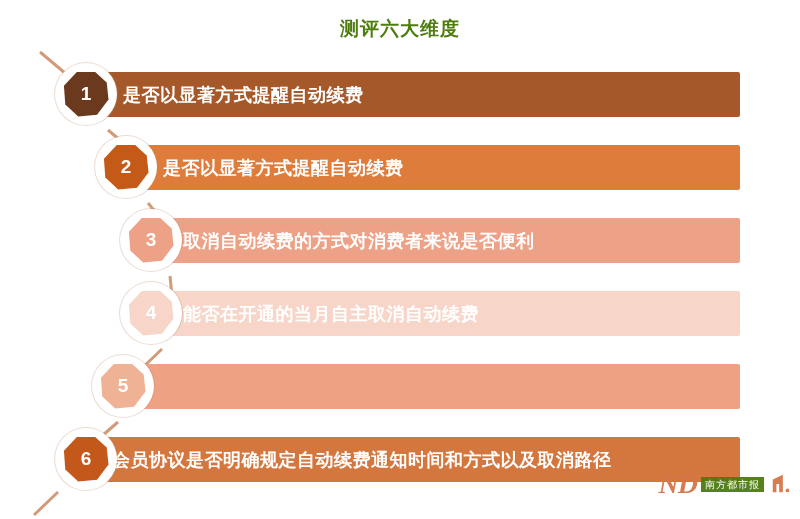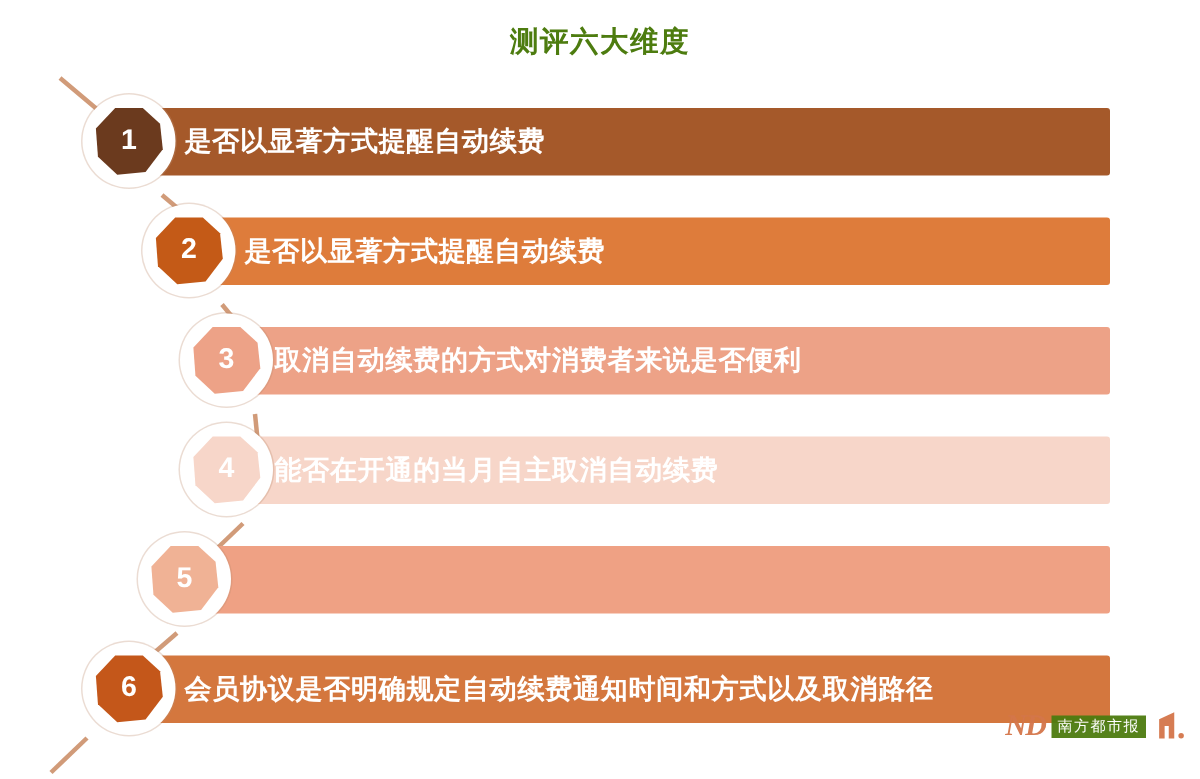--- a/index.html
+++ b/index.html
@@ -117,21 +117,21 @@
     bottom: 24px;
     display: flex;
     align-items: center;
     gap: 4px;
     opacity: 0.95;
   }
   #watermark .wm-nd {
     font-family: "Liberation Serif", serif;
     font-style: italic;
     font-weight: bold;
-    font-size: 20px;
+    font-size: 28px;
     color: #d4764a;
     letter-spacing: -1px;
     line-height: 22px;
   }
   #watermark .wm-cn {
     background: #4d7c0f;
     color: #ffffff;
     font-size: 10px;
     padding: 2px 4px;
     letter-spacing: 1px;
@@ -208,21 +208,21 @@
     <div class="bar-label" style="left:157px;margin-top:44px;">误开通自动续费能否申请退款、取消</div>
     <div class="badge" style="left:92px;">
       <div class="ring"></div>
       <div class="chip" style="background:#F0B295;"></div>
       <div class="num">5</div>
     </div>
   </div>
 
   <div class="row" style="left:0; top:437px; width:800px;">
     <div class="bar" style="left:75px; width:665px; background:#D4773E;"></div>
-    <div class="bar-label" style="left:123px;">会员协议是否明确规定自动续费通知时间和方式以及取消路径</div>
+    <div class="bar-label" style="left:112px;">会员协议是否明确规定自动续费通知时间和方式以及取消路径</div>
     <div class="badge" style="left:55px;">
       <div class="ring"></div>
       <div class="chip" style="background:#C4571A;"></div>
       <div class="num">6</div>
     </div>
   </div>
 
   <div id="watermark">
     <span class="wm-nd">ND</span>
     <span class="wm-cn">南方都市报</span>

